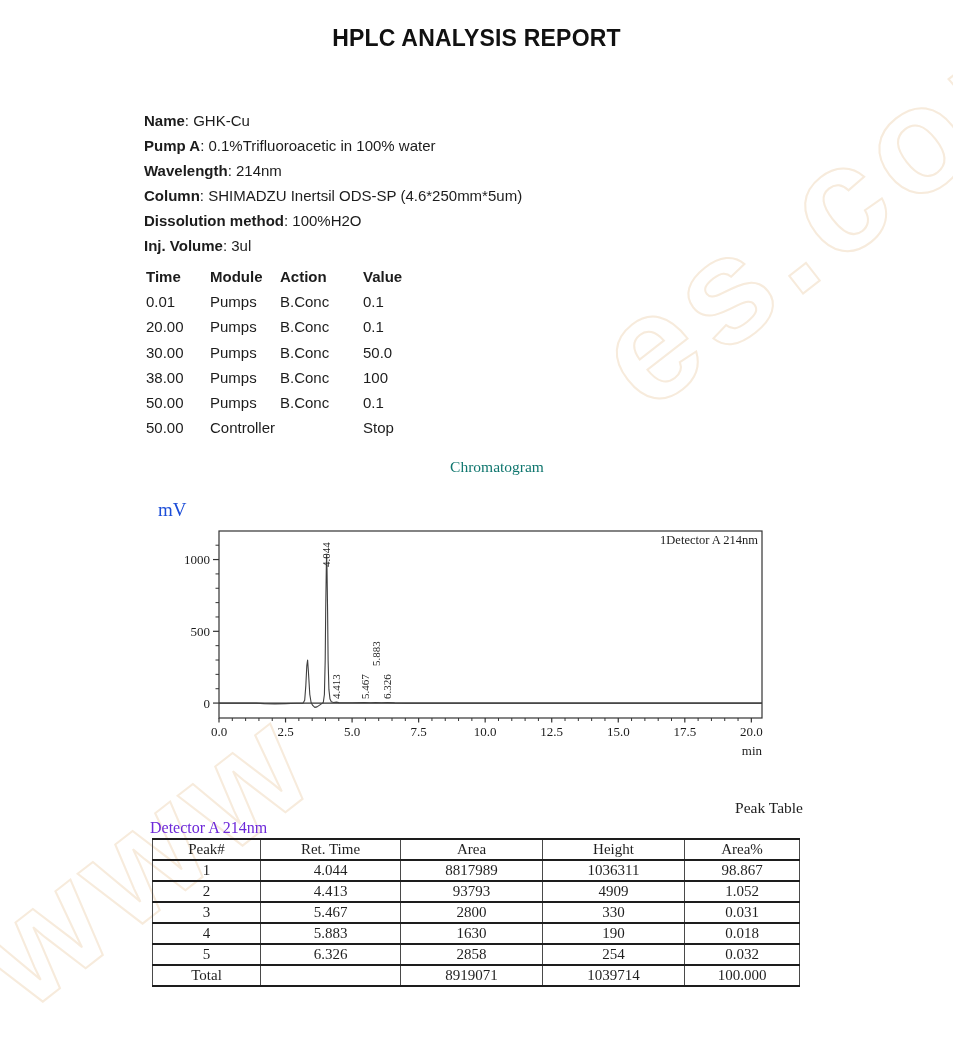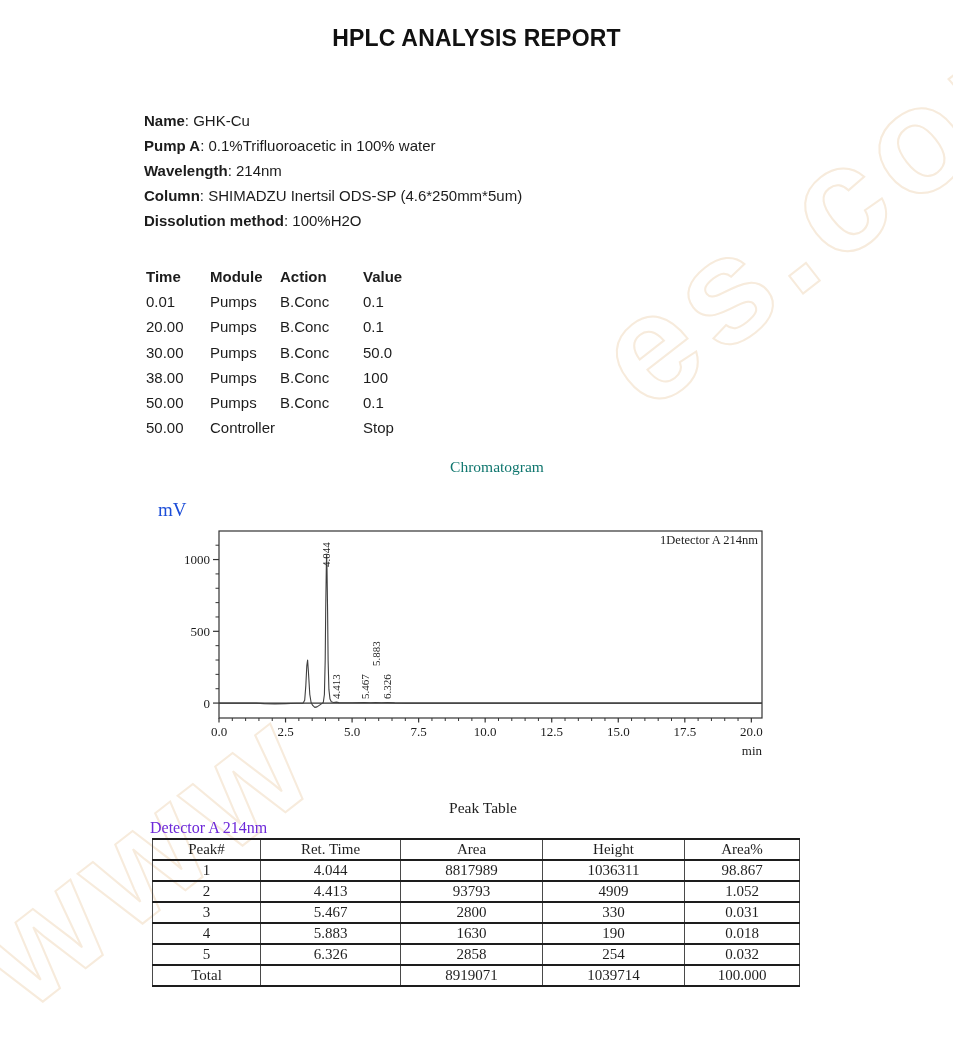--- a/index.html
+++ b/index.html
@@ -18,21 +18,21 @@
   .gradient{position:absolute;left:146px;top:264px;display:grid;
         grid-template-columns:64px 70px 83px 90px;grid-auto-rows:25.2px;
         font-size:15px;line-height:25.2px;}
   .ghead{font-weight:bold;}
   .gcell{white-space:nowrap;}
   .chart-title{position:absolute;left:227px;top:458px;width:540px;text-align:center;
         font-family:"Liberation Serif",serif;font-size:15.5px;color:#0f766e;}
   .mv{position:absolute;left:158px;top:499px;font-family:"Liberation Serif",serif;
         font-size:19px;color:#1d4ed8;}
   svg.plot{position:absolute;left:150px;top:493px;}
-  .pt-title{position:absolute;left:163px;top:799px;width:640px;text-align:center;
+  .pt-title{position:absolute;left:163px;top:799px;width:640px;text-align:right;
         font-family:"Liberation Serif",serif;font-size:15.5px;color:#222;}
   .pt-detector{position:absolute;left:150px;top:819px;font-family:"Liberation Serif",serif;
         font-size:16px;color:#6d28d9;}
   table.ptable{position:absolute;left:152px;top:838px;width:647px;border-collapse:collapse;
         table-layout:fixed;font-family:"Liberation Serif",serif;font-size:15px;color:#1f1f1f;}
   .ptable th,.ptable td{border-left:1px solid #4a4a4a;border-right:1px solid #4a4a4a;
         border-top:2px solid #1d1d1d;border-bottom:2px solid #1d1d1d;
         text-align:center;height:19px;line-height:19px;padding:0;font-weight:normal;}
 </style>
 </head>
@@ -43,20 +43,21 @@
   <div class="watermark" id="wm2">es.com</div>
 
   <h1 class="title">HPLC ANALYSIS REPORT</h1>
 
   <div class="meta">
       <div class="meta-line"><span class="bold">Name</span><span>: GHK-Cu</span></div>
       <div class="meta-line"><span class="bold">Pump A</span><span>: 0.1%Trifluoroacetic in 100% water</span></div>
       <div class="meta-line"><span class="bold">Wavelength</span><span>: 214nm</span></div>
       <div class="meta-line"><span class="bold">Column</span><span>: SHIMADZU Inertsil ODS-SP (4.6*250mm*5um)</span></div>
       <div class="meta-line"><span class="bold">Dissolution method</span><span>: 100%H2O</span></div>
+      <div class="meta-line"><span class="bold">Inj. Volume</span><span>: 3ul</span></div>
     </div>
 
   <div class="gradient">
       <div class="ghead gcell">Time</div>
       <div class="ghead gcell">Module</div>
       <div class="ghead gcell">Action</div>
       <div class="ghead gcell">Value</div>
       <div class="gcell">0.01</div>
       <div class="gcell">Pumps</div>
       <div class="gcell">B.Conc</div>

